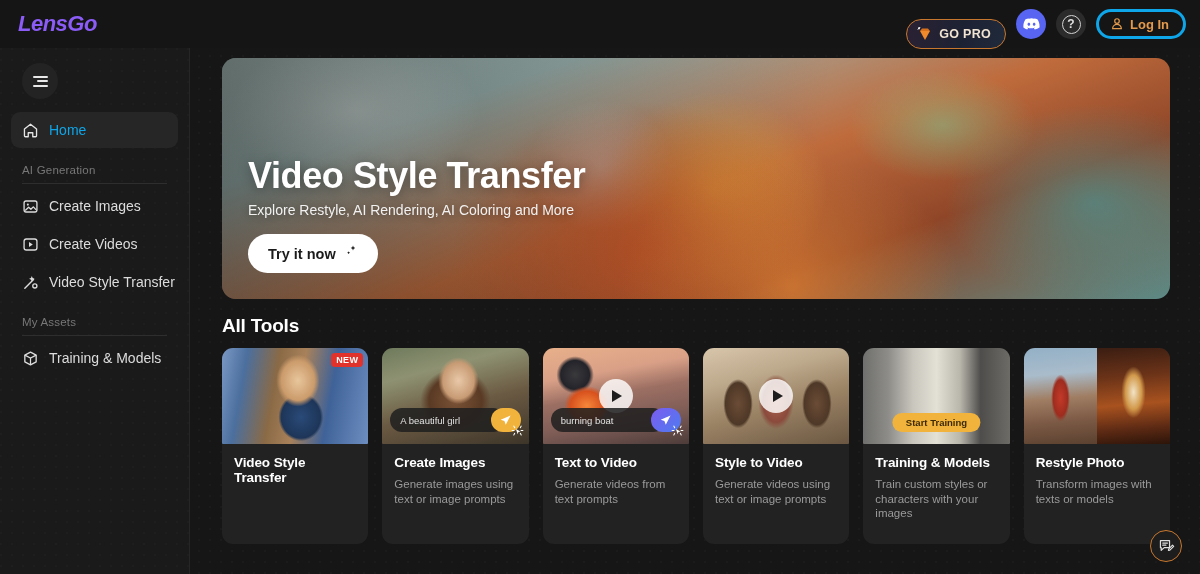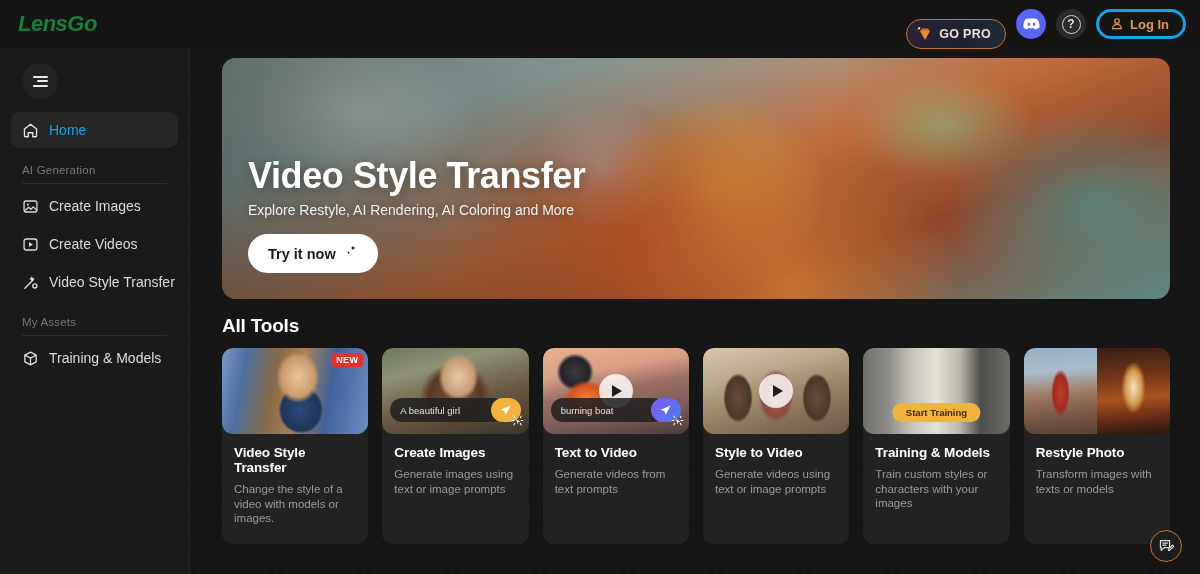--- a/index.html
+++ b/index.html
@@ -16,21 +16,21 @@
            #161616; }
 
   
   .header {
     height: 48px; flex: 0 0 48px; background: #151515;
     display: flex; align-items: center; padding: 0 14px 0 18px;
     position: relative; z-index: 30;
   }
   .logo {
     font-size: 22px; font-weight: 800; font-style: italic; letter-spacing: -0.5px;
-    color: #15803d; user-select: none;
+    color: #8b5cf6; user-select: none;
   }
   .header-right { margin-left: auto; display: flex; align-items: center; gap: 10px; }
 
   .btn-gopro {
     display: flex; align-items: center; gap: 6px;
     height: 30px; padding: 0 14px 0 10px; border-radius: 999px;
     background: linear-gradient(100deg, #2a2133 0%, #1d2233 55%, #202a3a 100%);
     border: 1px solid #c8772e;
     font-size: 12.5px; font-weight: 700; color: #f0e3d2; letter-spacing: .3px;
     cursor: pointer; white-space: nowrap; margin-top: 20px;
@@ -132,21 +132,21 @@
   .try-btn .spk { font-size: 13px; line-height: 1; position: relative; top: -2px; }
 
   
   .tools-title { font-size: 19px; font-weight: 700; color: #fff; margin: 16px 0 11px 0; letter-spacing: -.2px; }
 
   .grid { display: grid; grid-template-columns: repeat(6, 1fr); gap: 14px; }
   .card {
     background: #222222; border-radius: 11px; overflow: hidden;
     display: flex; flex-direction: column; cursor: pointer; height: 196px;
   }
-  .thumb { position: relative; height: 86px; border-radius: 11px; overflow: hidden; padding-left: 10px; }
+  .thumb { position: relative; height: 96px; border-radius: 1px; overflow: hidden; padding-left: 10px; }
   .card-body { padding: 11px 12px 0 12px; }
   .card-title { font-size: 13.5px; font-weight: 700; color: #fff; margin-bottom: 7px; letter-spacing: -.1px; }
   .card-desc { font-size: 11.5px; color: #9a9a9a; line-height: 1.28; }
 
   .badge-new {
     position: absolute; top: 5px; right: 5px; z-index: 4;
     background: #e2322c; color: #fff; font-size: 9px; font-weight: 800;
     padding: 2px 5px; border-radius: 4px; letter-spacing: .4px;
   }
   .play {
@@ -377,21 +377,20 @@
       <div class="tools-title">All Tools</div>
 
       <div class="grid">
 
         <div class="card">
           <div class="thumb tn-vangogh">
             <div class="badge-new">NEW</div>
           </div>
           <div class="card-body">
             <div class="card-title">Video Style Transfer</div>
-            <div class="card-desc">Change the style of a video with models or images.</div>
           </div>
         </div>
 
         <div class="card">
           <div class="thumb tn-girl">
             <div class="prompt-row">
               <div class="prompt-pill">A beautiful girl</div>
               <div class="send-btn send-yellow">
                 <svg width="13" height="13" viewBox="0 0 14 14">
                   <path d="M12.4 1.6L1.8 6.1l4 1.5 1.5 4.1z" fill="#fff"></path>

